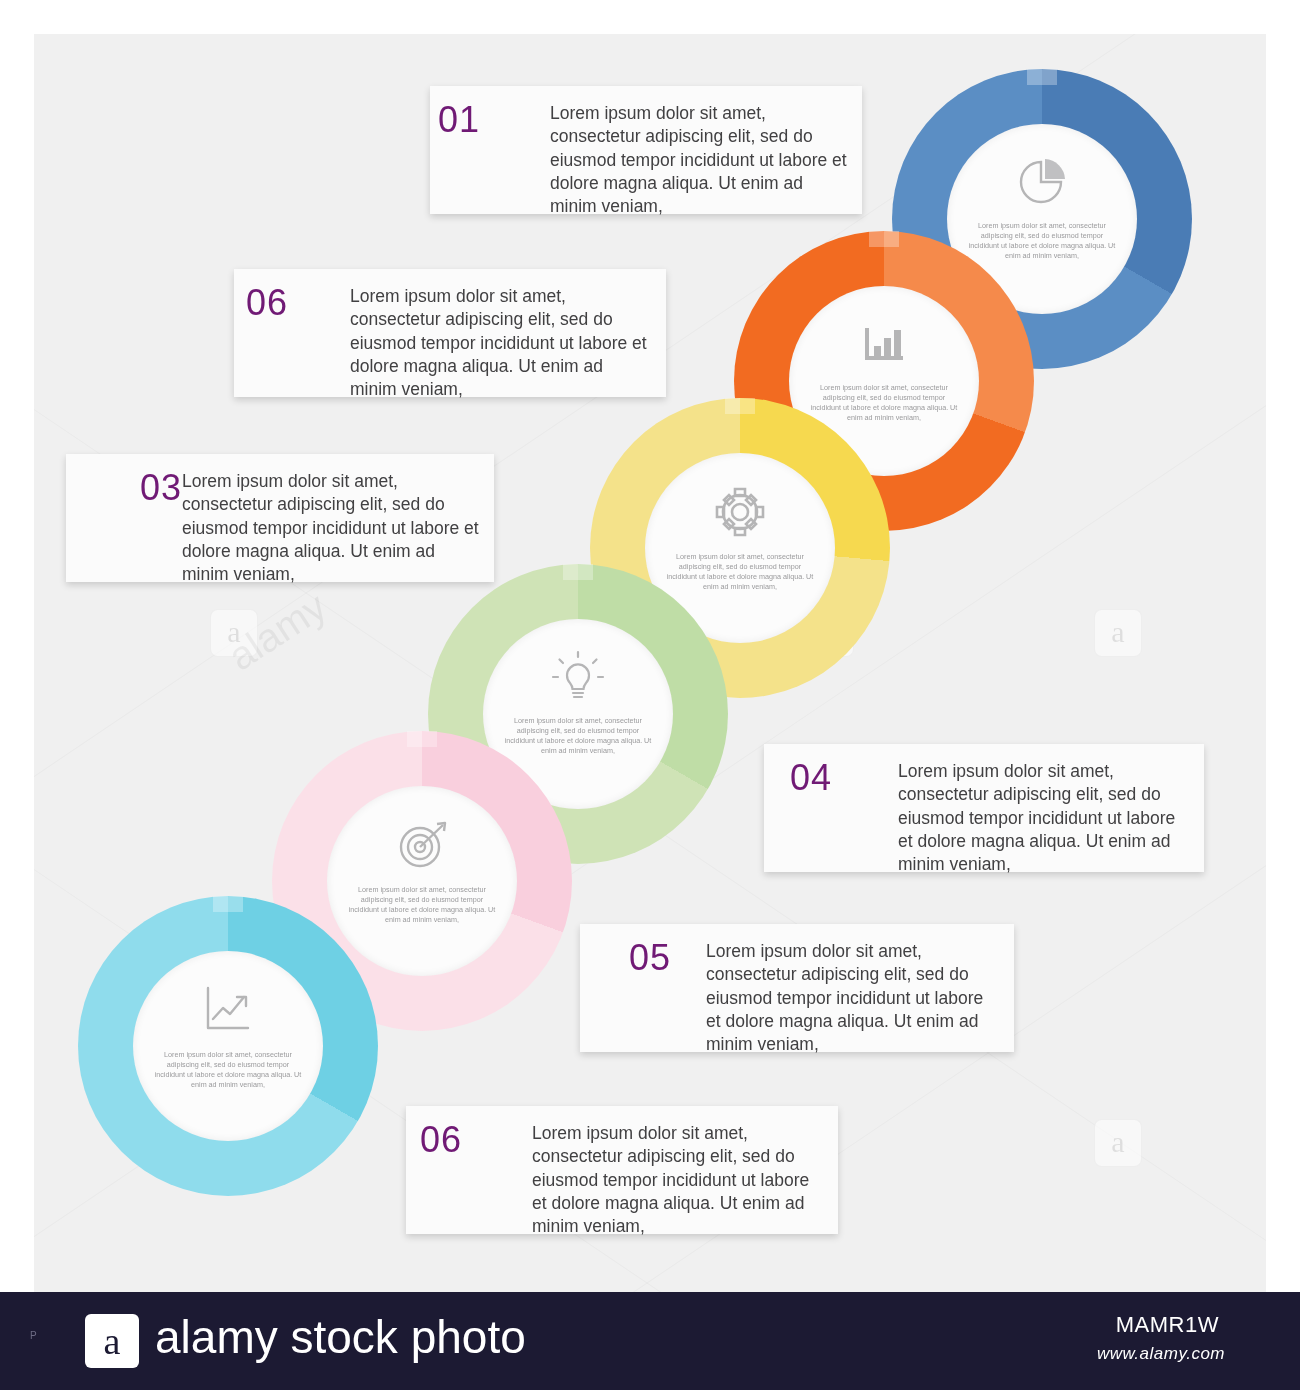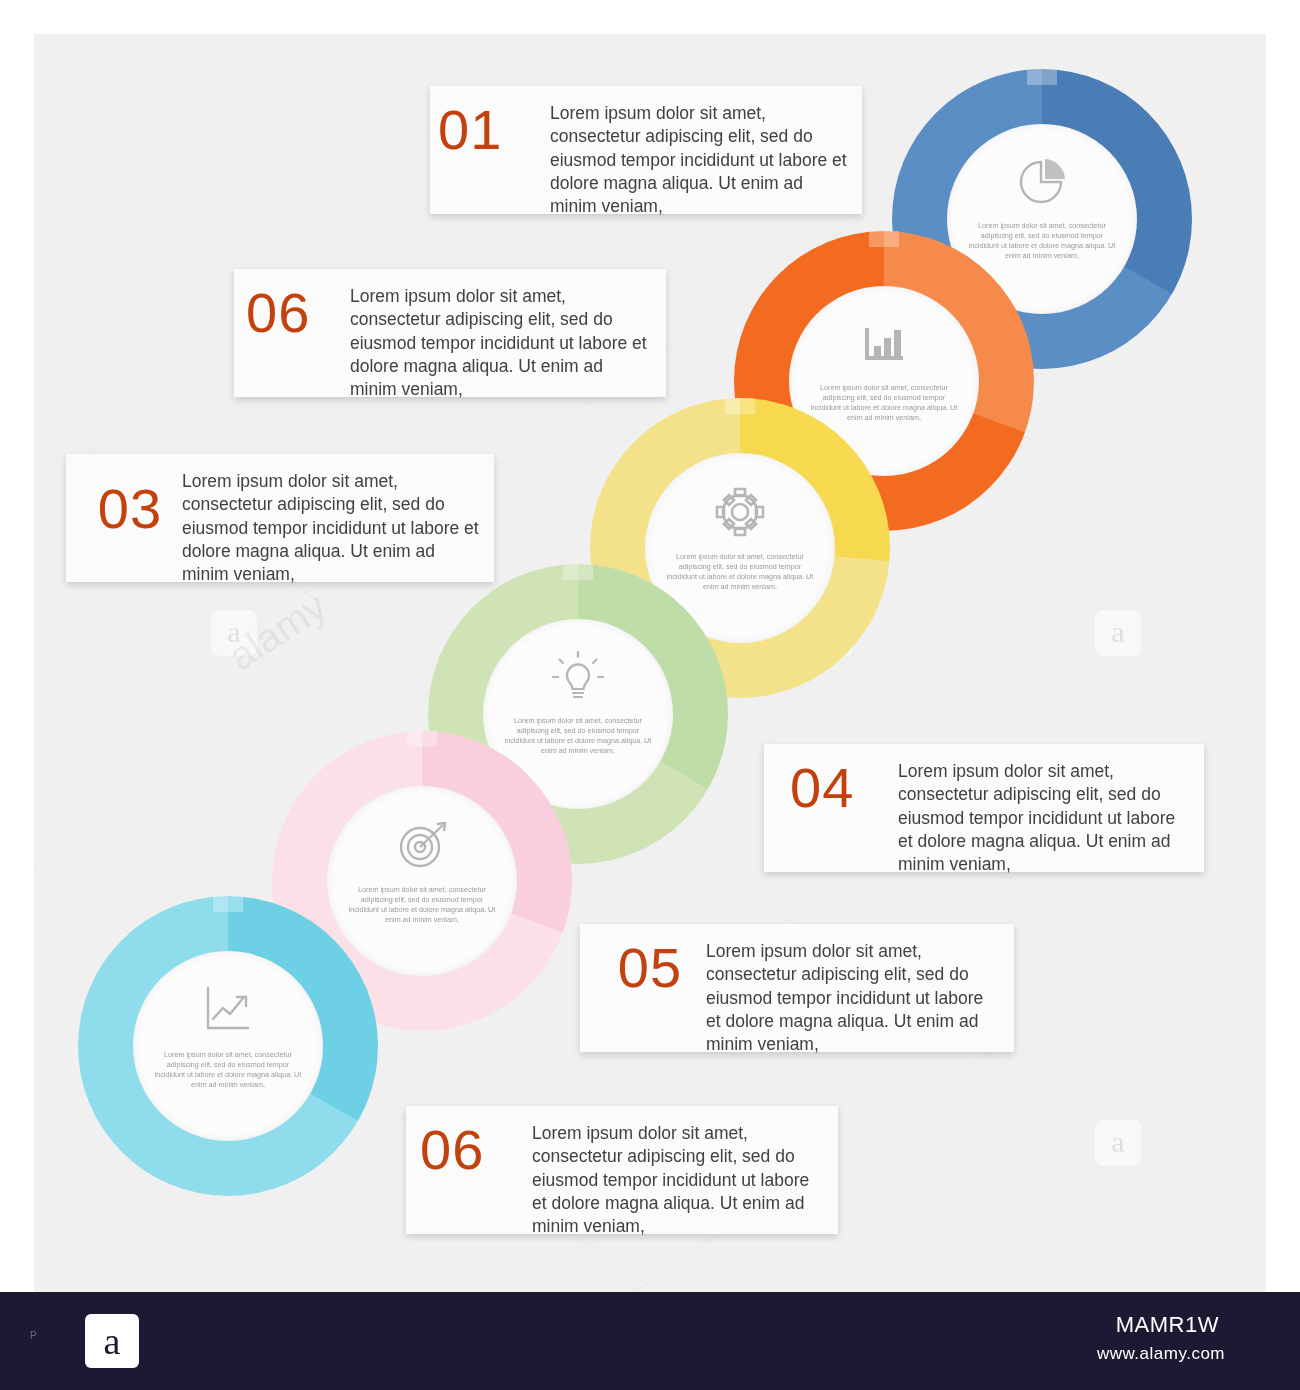--- a/index.html
+++ b/index.html
@@ -63,22 +63,22 @@
   
   .card {
     position: absolute;
     background: #fbfbfb;
     box-shadow: 0 3px 7px rgba(0,0,0,0.16);
     display: flex;
     align-items: flex-start;
     box-sizing: border-box;
   }
   .card .num {
-    font-size: 56px;
-    color: #c2410c;
+    font-size: 36px;
+    color: #701a75;
     font-family: "Liberation Sans", sans-serif;
     font-weight: 400;
     letter-spacing: 1px;
     line-height: 1;
     flex: 0 0 auto;
   }
   .card .body {
     font-size: 17.5px;
     line-height: 1.33;
     color: #414042;
@@ -150,20 +150,21 @@
     position: absolute;
     right: 81px; top: 20px;
     font-size: 22px;
     letter-spacing: .5px;
   }
   #bar .site {
     position: absolute;
     right: 75px; top: 52px;
     font-size: 17px;
     letter-spacing: .5px;
+    font-style: italic;
   }
   #bar .lefttiny {
     position: absolute;
     left: 30px; top: 38px;
     font-size: 10px;
     color: #6d6b85;
   }
 </style>
 </head>
 <body>
@@ -195,21 +196,21 @@
       <div class="num" style="width:112px; text-align:left; padding-left:8px;">01</div>
       <div class="body" style="width:300px;">Lorem ipsum dolor sit amet, consectetur adipiscing elit, sed do eiusmod tempor incididunt ut labore et dolore magna aliqua. Ut enim ad minim veniam,</div>
     </div>
 
     <div class="card" style="left:200px; top:235px; width:432px; height:128px; padding:16px 14px 0 0;">
       <div class="num" style="width:104px; text-align:left; padding-left:12px;">06</div>
       <div class="body" style="width:306px;">Lorem ipsum dolor sit amet, consectetur adipiscing elit, sed do eiusmod tempor incididunt ut labore et dolore magna aliqua. Ut enim ad minim veniam,</div>
     </div>
 
     <div class="card" style="left:32px; top:420px; width:428px; height:128px; padding:16px 14px 0 0;">
-      <div class="num" style="width:104px; text-align:center; padding-left:12px;margin-top:11px;">03</div>
+      <div class="num" style="width:104px; text-align:right; padding-left:12px;">03</div>
       <div class="body" style="width:306px;">Lorem ipsum dolor sit amet, consectetur adipiscing elit, sed do eiusmod tempor incididunt ut labore et dolore magna aliqua. Ut enim ad minim veniam,</div>
     </div>
 
     <div class="card" style="left:730px; top:710px; width:440px; height:128px; padding:16px 14px 0 12px;">
       <div class="num" style="width:108px; text-align:left; padding-left:14px;">04</div>
       <div class="body" style="width:300px;">Lorem ipsum dolor sit amet, consectetur adipiscing elit, sed do eiusmod tempor incididunt ut labore et dolore magna aliqua. Ut enim ad minim veniam,</div>
     </div>
 
     <div class="card" style="left:546px; top:890px; width:434px; height:128px; padding:16px 14px 0 0;">
       <div class="num" style="width:112px; text-align:center; padding-left:14px;">05</div>
@@ -328,16 +329,17 @@
         </div>
         <div class="minitext">Lorem ipsum dolor sit amet, consectetur adipiscing elit, sed do eiusmod tempor incididunt ut labore et dolore magna aliqua. Ut enim ad minim veniam,</div>
       </div>
     </div>
 
   </div>
 
   <div id="bar">
     <div class="lefttiny">P</div>
     <div class="logo">a</div>
+    <div class="brand">alamy stock photo</div>
     <div class="code">MAMR1W</div>
     <div class="site">www.alamy.com</div>
   </div>
 </div>
 
 </body></html>

